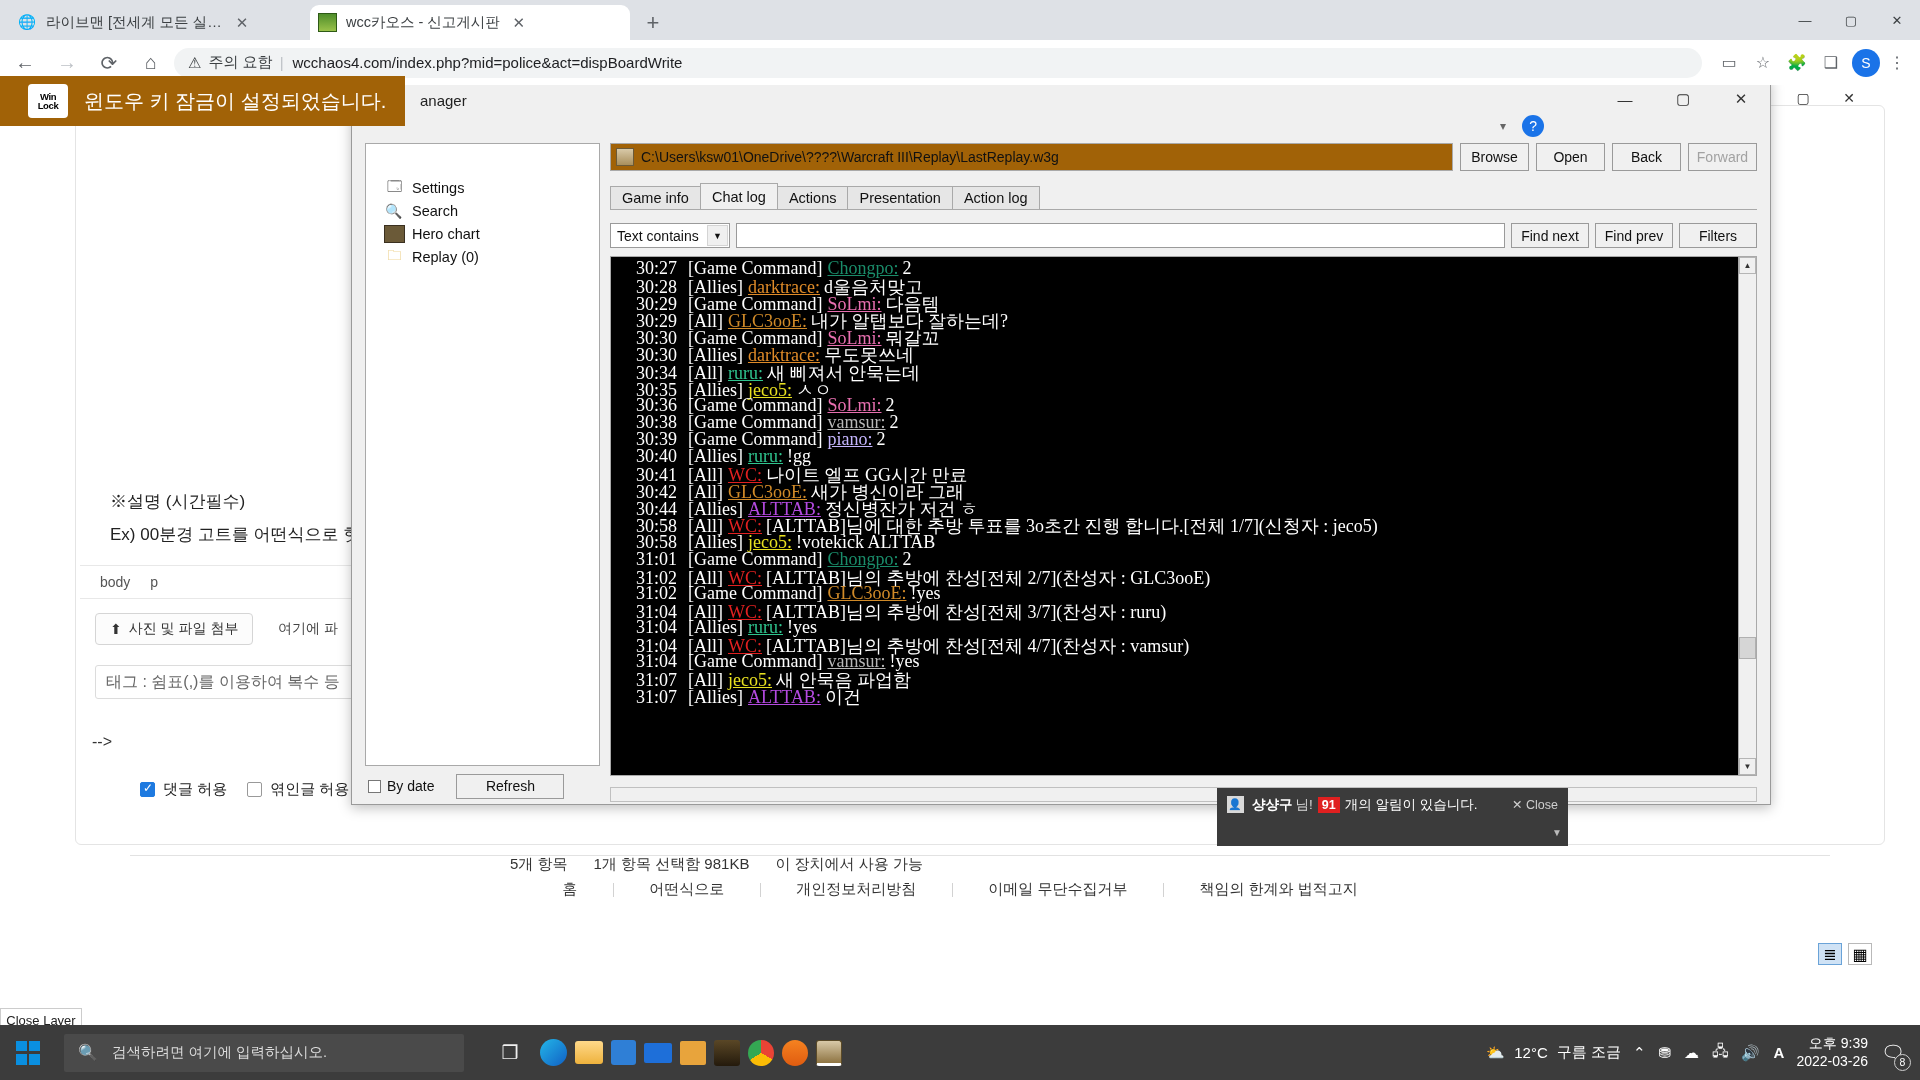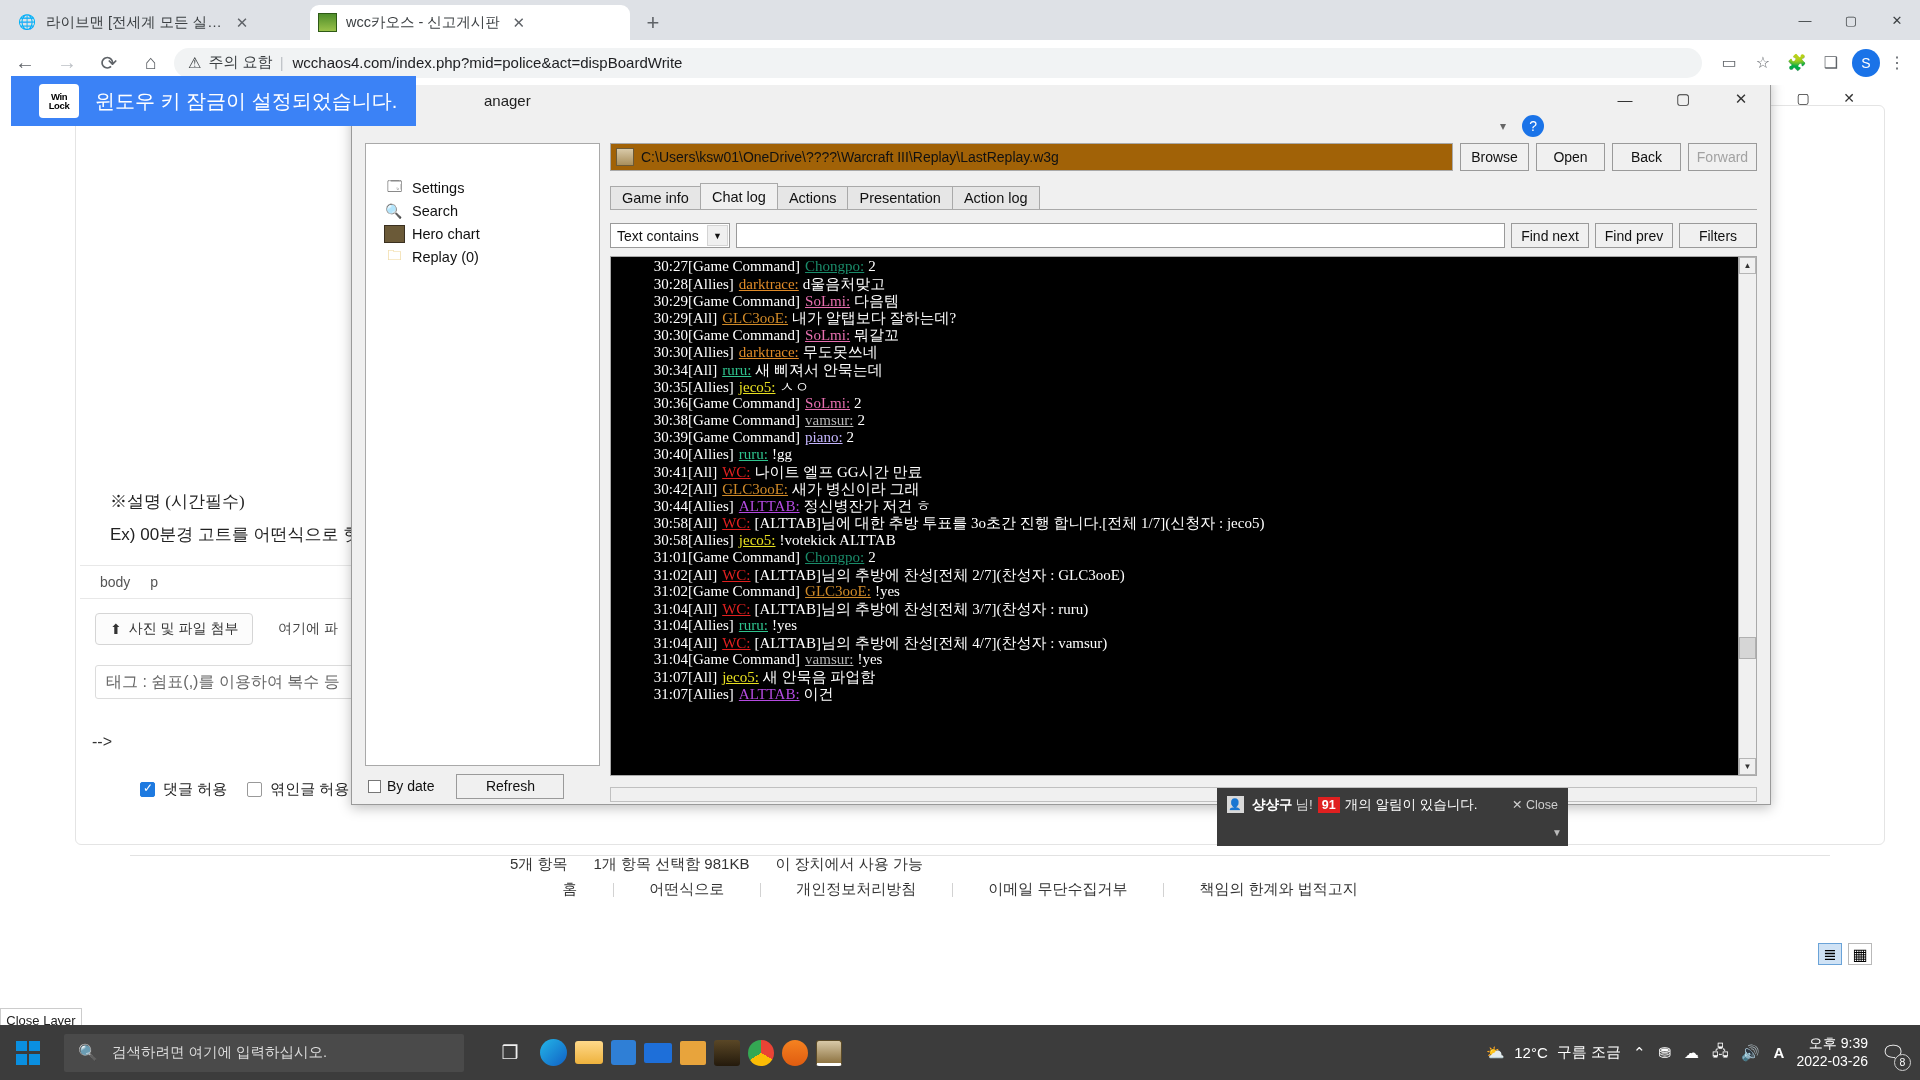--- a/index.html
+++ b/index.html
@@ -33,21 +33,21 @@
   .sep { color:#bdc1c6; margin-right:9px; }
   .omniright { display:flex; align-items:center; margin-right:6px; }
   .omniright .ic { width:34px; height:34px; display:flex; align-items:center; justify-content:center; color:#5f6368; font-size:16px; }
   .avatar-g { width:28px; height:28px; border-radius:50%; background:#1a73e8; color:#fff; font-size:14px;
               display:flex; align-items:center; justify-content:center; margin-left:4px; }
 
   
   #page { position:absolute; left:0; top:85px; width:1920px; height:995px; background:#fff; }
   .page-card { position:absolute; left:75px; top:20px; width:1810px; height:740px; background:#fff;
                border:1px solid #e4e4e4; border-radius:6px; }
-  .note-title { position:absolute; left:110px; top:405px; font-size:17px; color:#222;font-family:Liberation Serif, serif; }
+  .note-title { position:absolute; left:110px; top:405px; font-size:17px; color:#222; }
   .note-ex { position:absolute; left:110px; top:438px; font-size:17px; color:#222; }
   .bodybar { position:absolute; left:80px; top:480px; width:1000px; height:34px; border-top:1px solid #e8e8e8; border-bottom:1px solid #e8e8e8;
              display:flex; align-items:center; font-size:14px; color:#555; }
   .bodybar span { margin-left:20px; }
   .attachbtn { position:absolute; left:95px; top:528px; height:32px; padding:0 14px; border:1px solid #d5d5d5; border-radius:4px;
                background:#fcfcfc; display:flex; align-items:center; font-size:14px; color:#333; }
   .attachhint { position:absolute; left:278px; top:535px; font-size:14px; color:#444; }
   .tagbox { position:absolute; left:95px; top:580px; width:400px; height:34px; border:1px solid #dcdcdc; border-radius:3px;
             display:flex; align-items:center; padding:0 10px; font-size:16px; color:#666; }
   .arrowtxt { position:absolute; left:92px; top:648px; font-size:16px; color:#333; }
@@ -102,35 +102,35 @@
   .selbox { width:120px; height:25px; border:1px solid #9a9a9a; background:#fff; display:flex; align-items:center;
             padding-left:6px; font-size:14px; color:#111; position:relative; }
   .selbox .arr { position:absolute; right:1px; top:1px; width:21px; height:21px; background:#f0f0f0; border:1px solid #d4d4d4;
                  display:flex; align-items:center; justify-content:center; font-size:9px; }
   .findinput { flex:1; height:25px; border:1px solid #9a9a9a; background:#fff; margin-left:6px; }
   .fbtn { width:78px; height:25px; margin-left:6px; border:1px solid #9a9a9a; background:#f0f0f0;
           display:flex; align-items:center; justify-content:center; font-size:14px; color:#111; }
 
   .chatwrap { margin-top:8px; height:520px; border:1px solid #a9a9a9; background:#000; position:relative; display:flex; }
   .chatlist { flex:1; overflow:hidden; padding:1px 0 0 25px; }
-  .cline { display:flex; align-items:baseline; height:17.1px; font-family:"Liberation Serif", serif; font-size:15px; white-space:nowrap;text-align:right; }
+  .cline { display:flex; align-items:baseline; height:17.1px; font-family:"Liberation Serif", serif; font-size:18px; white-space:nowrap; }
   .ctime { color:#fff; width:52px; flex:0 0 52px; }
   .cchan { color:#fff; margin-right:5px; }
   .cname { text-decoration:underline; margin-right:4px; }
   .cmsg { color:#fff; }
   .chatscroll { width:18px; background:#f0f0f0; border-left:1px solid #a9a9a9; position:relative; }
   .csb-up, .csb-dn { position:absolute; left:0; width:17px; height:17px; background:#f0f0f0; border:1px solid #b5b5b5;
                      display:flex; align-items:center; justify-content:center; font-size:8px; color:#333; }
   .csb-up { top:0; } .csb-dn { bottom:0; }
   .csb-thumb { position:absolute; left:0; width:17px; height:22px; background:#d6d6d6; border:1px solid #b0b0b0; top:380px; }
   .botscroll { position:absolute; left:258px; right:13px; bottom:2px; height:15px; background:#f0f0f0; border:1px solid #c0c0c0; }
 
   
-  #winlock { position:absolute; left:0; top:76px; width:405px; height:50px; background:#3b82f6;
-             display:flex; align-items:center; padding-left:28px;margin-left:11px; }
+  #winlock { position:absolute; left:0; top:76px; width:405px; height:50px; background:#a16207;
+             display:flex; align-items:center; padding-left:28px; }
   .wl-badge { width:40px; height:34px; background:#fff; border-radius:4px; color:#000;
               display:flex; flex-direction:column; align-items:center; justify-content:center;
               font-size:9.5px; font-weight:bold; line-height:1.0; margin-right:16px; letter-spacing:-0.4px; }
   .wl-txt { color:#fff; font-size:20px; }
 
   
   #closelayer { position:absolute; left:0; bottom:48px; width:82px; height:24px; background:#fff;
                 border:1px solid #ccc; display:flex; align-items:center; justify-content:center;
                 font-size:13px; color:#222; }
 
@@ -218,21 +218,21 @@
       <a>어떤식으로</a>
       <a>개인정보처리방침</a>
       <a>이메일 무단수집거부</a>
       <a>책임의 한계와 법적고지</a>
     </div>
   </div>
 </div>
 
 <div id="w3g">
   <div class="w3g-title">
-    <span style="margin-left:118px;">anager</span>
+    <span style="margin-left:54px;">anager</span>
     <div class="w3g-ctrls">
       <div>—</div>
       <div>▢</div>
       <div>✕</div>
     </div>
   </div>
 
   <div class="w3g-body">
 
     <div class="tree">

